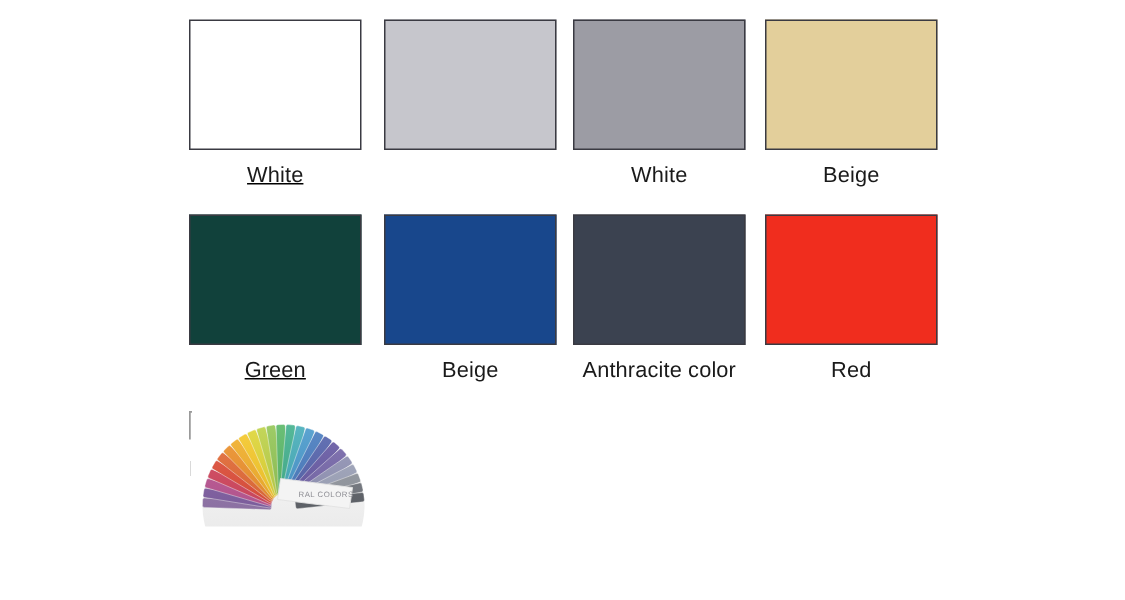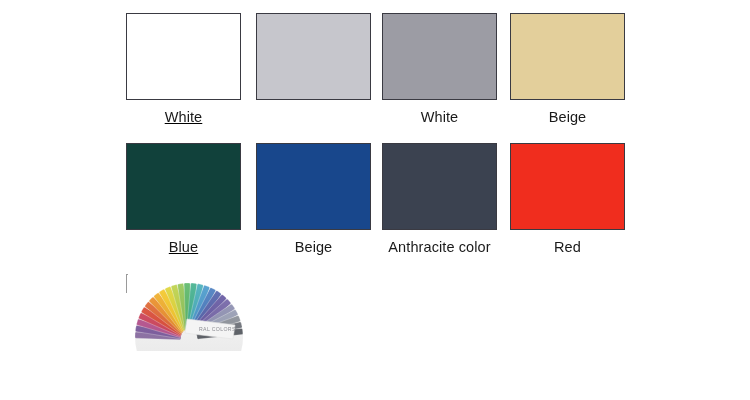--- a/index.html
+++ b/index.html
@@ -127,21 +127,21 @@
       <span class="swatch-box" style="background: rgb(227, 207, 155); border-color: rgb(58, 58, 66);"></span>
       <span class="swatch-label">Beige</span>
     </div>
 
   </div>
 
   <div class="swatch-row row-2">
 
     <div class="swatch-cell col-0">
       <span class="swatch-box" style="background: rgb(17, 65, 59); border-color: rgb(58, 58, 66);"></span>
-      <span class="swatch-label">Blue</span>
+      <span class="swatch-label">Green</span>
     </div>
 
     <div class="swatch-cell col-1">
       <span class="swatch-box" style="background: rgb(24, 71, 140); border-color: rgb(58, 58, 66);"></span>
       <span class="swatch-label">Beige</span>
     </div>
 
     <div class="swatch-cell col-2">
       <span class="swatch-box" style="background: rgb(59, 66, 80); border-color: rgb(58, 58, 66);"></span>
       <span class="swatch-label wide">Anthracite color</span>

